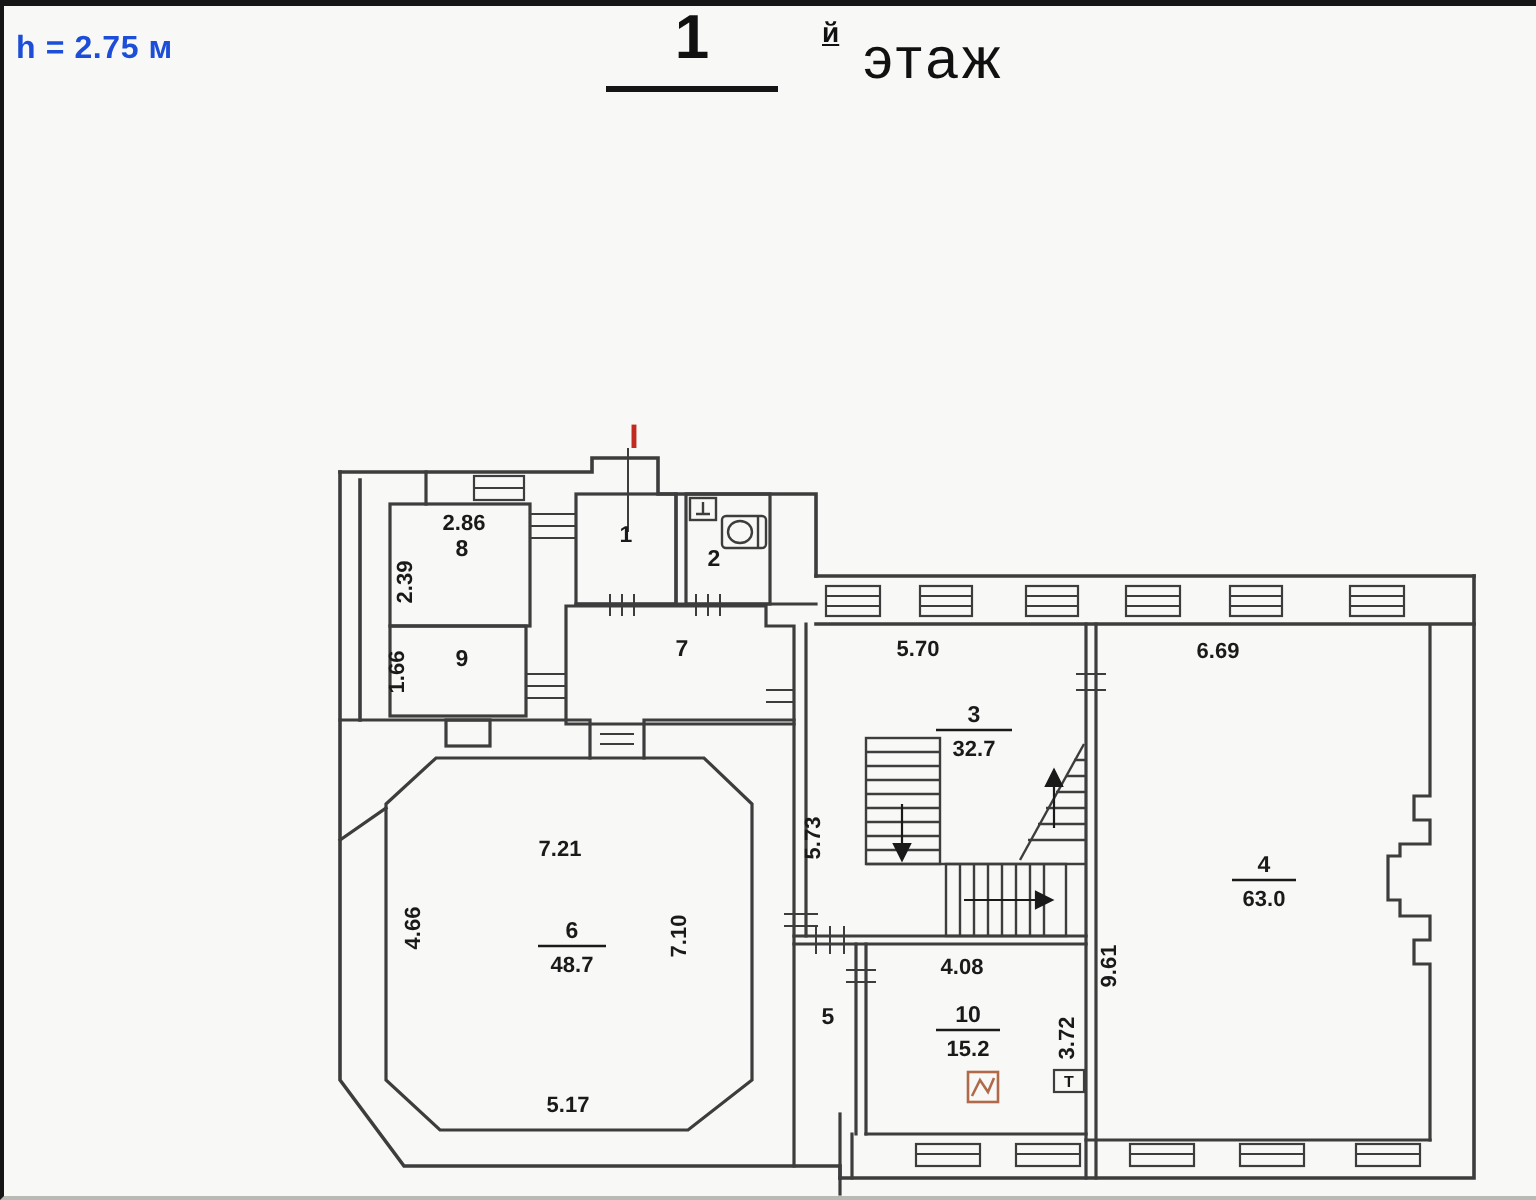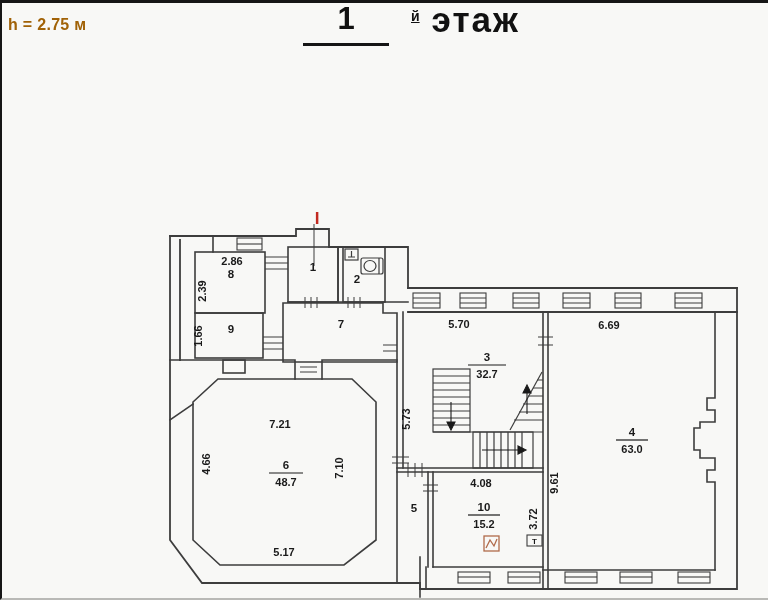--- a/index.html
+++ b/index.html
@@ -8,37 +8,37 @@
     background:#f8f8f6;
     font-family:"Liberation Sans", sans-serif;
   }
   .frame{
     position:absolute;inset:0;pointer-events:none;
     border-top:3px solid #161616;border-left:2px solid #161616;
     border-bottom:2px solid #b9b9b6;
   }
   .height-note{
     position:absolute;left:8px;top:16px;
-    color:#a16207;font-weight:bold;font-size:16px;letter-spacing:.3px;
+    color:#1d4ed8;font-weight:bold;font-size:16px;letter-spacing:.3px;
   }
   .title{
     position:absolute;left:303px;top:2px;display:flex;align-items:flex-start;
     color:#111;
   }
   .t-num{
     display:inline-block;width:86px;text-align:center;
     font-size:31px;font-weight:bold;line-height:34px;
     border-bottom:3px solid #151515;padding-bottom:7px;
   }
   .t-suffix{
     font-size:14px;font-weight:bold;text-decoration:underline;
     margin:6px 12px 0 22px;
   }
   .t-word{
-    font-size:35px;font-weight:bold;letter-spacing:2px;line-height:32px;margin-top:2px;
+    font-size:29px;font-weight:normal;letter-spacing:2px;line-height:32px;margin-top:12px;
   }
   svg text{
     font-family:"Liberation Sans", sans-serif;
     font-weight:bold;fill:#1a1a1a;
   }
   .dim{font-size:11px;}
   .room-num{font-size:11.5px;}
   .mark-red{font-size:17px;fill:#c22a20;}
   .tiny{font-size:8px;}
 </style>

